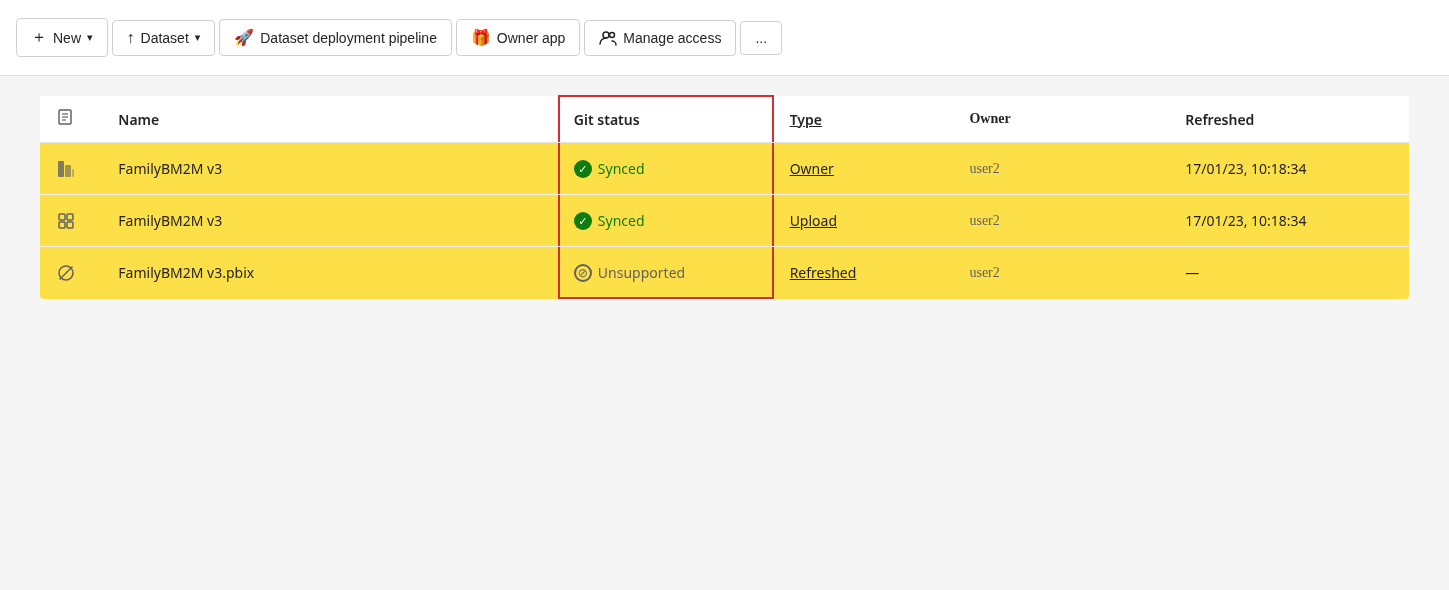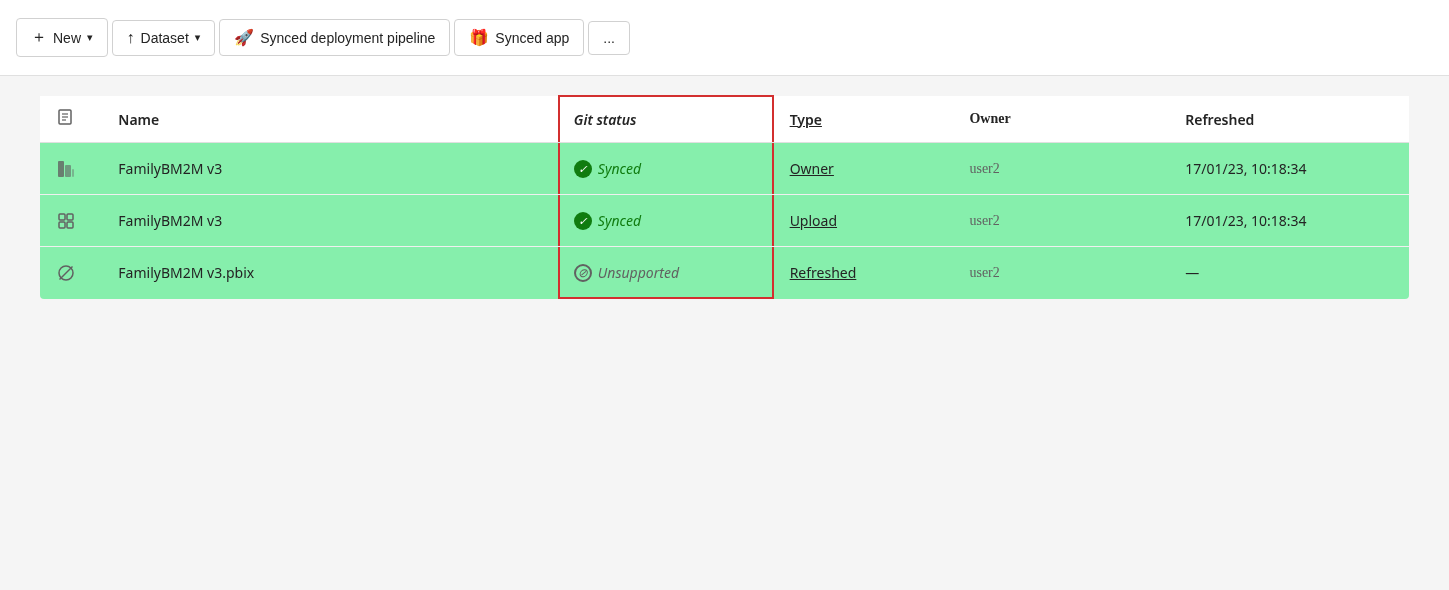--- a/index.html
+++ b/index.html
@@ -48,21 +48,21 @@
     
     .main {
       padding: 20px 40px;
       background: #f5f5f5;
     }
 
     
     .data-table {
       width: 100%;
       border-collapse: collapse;
-      background: #86efac;
+      background: #fde047;
       border-radius: 4px;
     }
     .data-table th {
       text-align: left;
       padding: 12px 16px;
       font-weight: 600;
       font-size: 14px;
       color: #242424;
       border-bottom: 1px solid #e0e0e0;
       background: #fff;
@@ -70,21 +70,21 @@
     .data-table td {
       padding: 12px 16px;
       height: 52px;
       border-bottom: 1px solid #f0f0f0;
       vertical-align: middle;
     }
     .data-table tr:last-child td { border-bottom: none; }
 
     .col-icon { width: 40px; }
     .col-name { width: 380px; }
-    .col-git { width: 180px; position: relative; font-style: italic; }
+    .col-git { width: 180px; position: relative; }
     .col-type { width: 150px; text-decoration: underline; }
     .col-owner { width: 180px; font-family: Liberation Serif, serif; }
     .col-refreshed { width: 200px; }
 
     .item-icon {
       color: #616161;
       font-size: 18px;
       display: flex;
       align-items: center;
     }
@@ -167,28 +167,39 @@
   </button>
 
   <button class="toolbar-btn">
     <span class="btn-icon">↑</span>
     <span>Dataset</span>
     <span class="chevron">▾</span>
   </button>
 
   <button class="toolbar-btn">
     <span class="btn-icon">🚀</span>
-    <span>Synced deployment pipeline</span>
+    <span>Dataset deployment pipeline</span>
   </button>
 
   <button class="toolbar-btn">
     <span class="btn-icon">🎁</span>
-    <span>Synced app</span>
-  </button>
-
+    <span>Owner app</span>
+  </button>
+
+  <button class="toolbar-btn">
+    <span class="btn-icon">
+      <svg width="18" height="18" viewBox="0 0 18 18" fill="none" xmlns="http://www.w3.org/2000/svg">
+        <circle cx="7" cy="6" r="3" stroke="#242424" stroke-width="1.5" fill="none"></circle>
+        <path d="M1 15c0-3.3 2.7-6 6-6" stroke="#242424" stroke-width="1.5" fill="none" stroke-linecap="round"></path>
+        <circle cx="13" cy="6" r="2.5" stroke="#242424" stroke-width="1.5" fill="none"></circle>
+        <path d="M13 12c2.2 0 4 1.8 4 4" stroke="#242424" stroke-width="1.5" fill="none" stroke-linecap="round"></path>
+      </svg>
+    </span>
+    <span>Manage access</span>
+  </button>
 
   <button class="toolbar-btn">
     <span>...</span>
   </button>
 </div>
 
 <div class="main">
   <table class="data-table">
     <thead>
       <tr>

